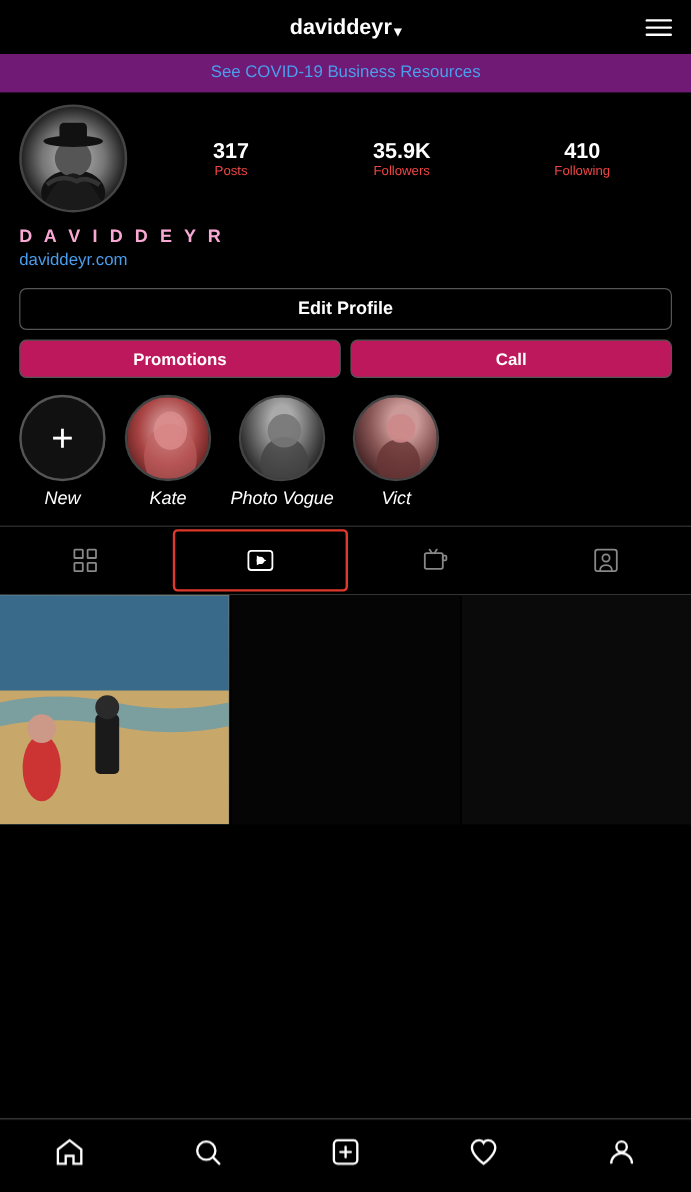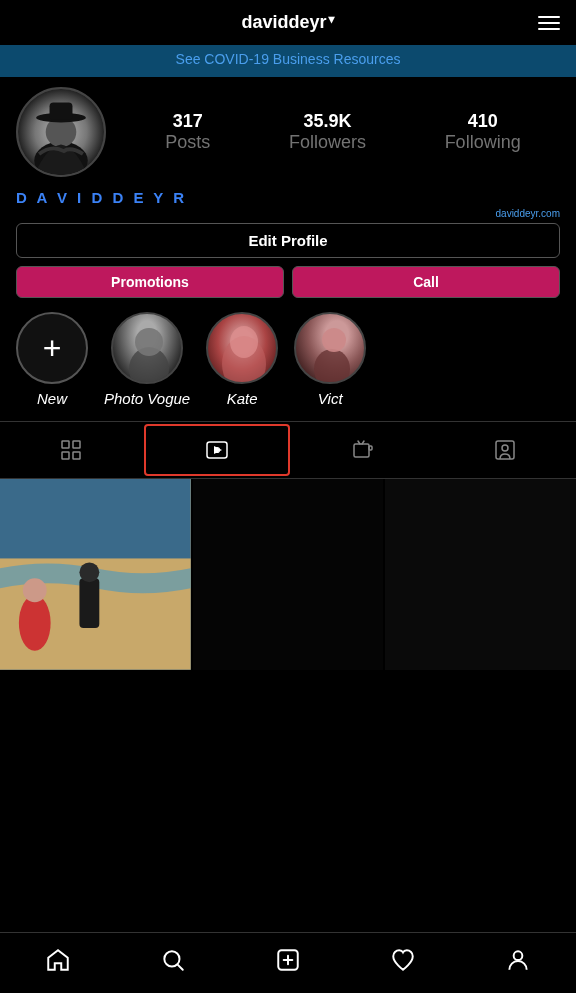--- a/index.html
+++ b/index.html
@@ -20,21 +20,21 @@
       justify-content: center;
       padding: 12px 16px;
       position: relative;
       background: #000;
     }
     .header-username {
       font-size: 18px;
       font-weight: 600;
       color: #fff;
       display: flex;
-      align-items: flex-start;
+      align-items: flex-end;
       gap: 2px;
     }
     .header-username .chevron {
       font-size: 12px;
       color: #fff;
     }
     .header-menu {
       position: absolute;
       right: 16px;
       top: 50%;
@@ -51,21 +51,21 @@
       background: #fff;
       border-radius: 2px;
     }
 
     
     .covid-banner {
       text-align: center;
       padding: 6px 16px 10px;
       font-size: 14px;
       color: #4a9eed;
-      background: #0c4a6e;
+      background: #701a75;
     }
 
     
     .profile-section {
       padding: 10px 16px 0;
       display: flex;
       flex-direction: column;
     }
     .profile-top {
       display: flex;
@@ -103,47 +103,46 @@
       display: flex;
       flex-direction: column;
       align-items: center;
     }
     .stat-number {
       font-size: 18px;
       font-weight: 700;
       color: #fff;
     }
     .stat-label {
-      font-size: 18px;
-      color: #737373;
+      font-size: 11px;
+      color: #ef4444;
     }
 
     
     .profile-name {
       margin-top: 12px;
       font-size: 15px;
       font-weight: 700;
       letter-spacing: 3px;
-      color: #3b82f6;
+      color: #f9a8d4;
     }
     .profile-bio {
       margin-top: 2px;
       font-size: 14px;
       color: #bbb;
     }
     .profile-link {
       margin-top: 2px;
-      font-size: 10px;
+      font-size: 14px;
       color: #4a9eed;
-      text-align: right;
     }
 
     
     .edit-profile-btn {
-      margin-top: 4px;
+      margin-top: 16px;
       width: 100%;
       padding: 8px;
       background: #000;
       border: 1.5px solid #555;
       border-radius: 6px;
       color: #fff;
       font-size: 15px;
       font-weight: 600;
       text-align: center;
       cursor: pointer;
@@ -383,37 +382,37 @@
 <div class="highlights-section">
 
   <div class="highlight-item">
     <div class="highlight-circle highlight-new-circle">
       <span class="highlight-new-plus">+</span>
     </div>
     <span class="highlight-label">New</span>
   </div>
 
   <div class="highlight-item">
+    <div class="highlight-circle hl-kate">
+      <svg viewBox="0 0 72 72" width="72" height="72" style="position:absolute;top:0;left:0">
+        <ellipse cx="36" cy="50" rx="22" ry="28" fill="#c06060" opacity="0.6"></ellipse>
+        <ellipse cx="36" cy="28" rx="14" ry="16" fill="#e09090" opacity="0.7"></ellipse>
+      </svg>
+    </div>
+    <span class="highlight-label">Kate</span>
+  </div>
+
+  <div class="highlight-item">
     <div class="highlight-circle hl-photovogue">
       <svg viewBox="0 0 72 72" width="72" height="72" style="position:absolute;top:0;left:0">
         <ellipse cx="36" cy="55" rx="20" ry="22" fill="#444" opacity="0.8"></ellipse>
         <circle cx="36" cy="28" r="14" fill="#777" opacity="0.9"></circle>
       </svg>
     </div>
     <span class="highlight-label">Photo Vogue</span>
-  </div>
-
-  <div class="highlight-item">
-    <div class="highlight-circle hl-kate">
-      <svg viewBox="0 0 72 72" width="72" height="72" style="position:absolute;top:0;left:0">
-        <ellipse cx="36" cy="50" rx="22" ry="28" fill="#c06060" opacity="0.6"></ellipse>
-        <ellipse cx="36" cy="28" rx="14" ry="16" fill="#e09090" opacity="0.7"></ellipse>
-      </svg>
-    </div>
-    <span class="highlight-label">Kate</span>
   </div>
 
 
   <div class="highlight-item">
     <div class="highlight-circle hl-vict">
       <svg viewBox="0 0 72 72" width="72" height="72" style="position:absolute;top:0;left:0">
         <ellipse cx="36" cy="55" rx="18" ry="20" fill="#633" opacity="0.8"></ellipse>
         <circle cx="38" cy="26" r="12" fill="#c88" opacity="0.9"></circle>
       </svg>
     </div>

